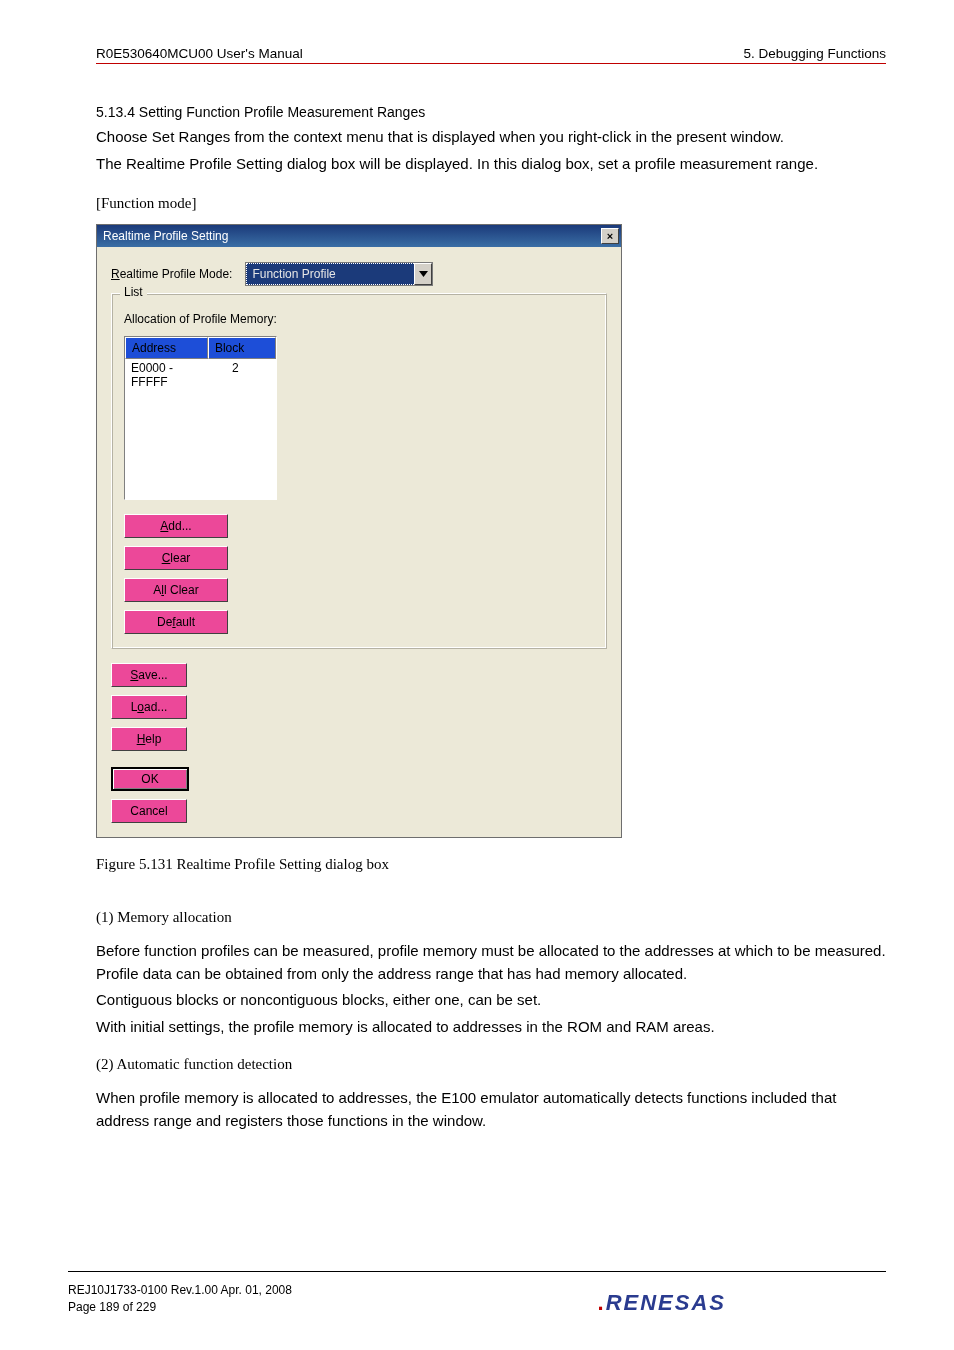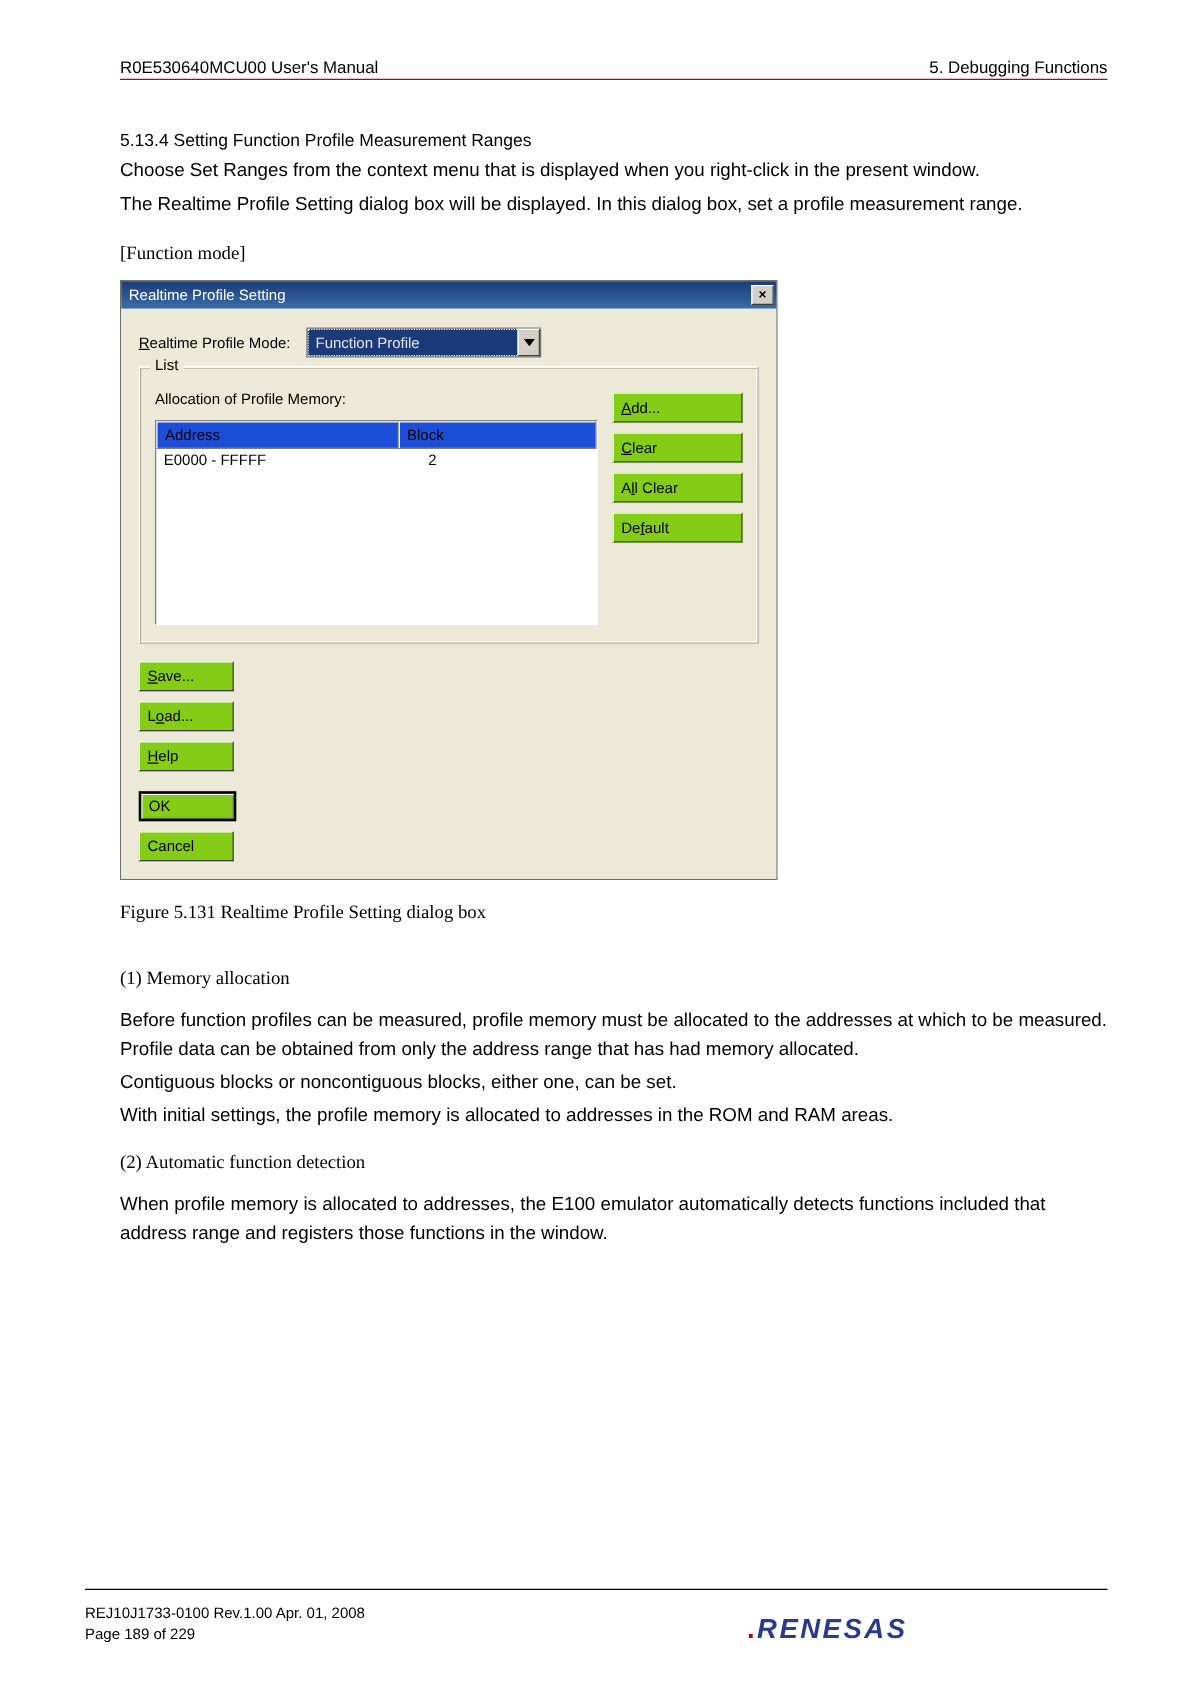--- a/index.html
+++ b/index.html
@@ -132,20 +132,21 @@
     left: 8px;
     background: #ece9d8;
     padding: 0 4px;
     font-size: 12px;
   }
   .list-area {
     display: flex;
     gap: 12px;
     align-items: flex-start;
     margin-top: 10px;
+    flex-direction: column;
   }
   .list-left {
     flex: 1;
   }
   .alloc-label {
     font-size: 12px;
     margin-bottom: 10px;
   }
   .table {
     width: 100%;
@@ -177,29 +178,29 @@
   .td.block { width: 45%; text-align: left; padding-left: 24px; }
   .btn-stack {
     display: flex;
     flex-direction: column;
     gap: 8px;
     width: 104px;
     padding-top: 2px;
   }
   .win-btn {
     height: 24px;
-    background: #84cc16;
+    background: #ec4899;
     border: 1px solid #fff;
     border-right-color: #404040;
     border-bottom-color: #404040;
     font-family: Tahoma, Arial, sans-serif;
     font-size: 12px;
     display: flex;
     align-items: center;
-    justify-content: flex-start;
+    justify-content: center;
     padding: 0 6px;
   }
   .bottom-btns {
     display: flex;
     gap: 8px;
     flex-direction: column;
   }
   .bottom-btns .win-btn { width: 76px; }
   .bottom-btns .spacer { flex: 1; }
   .win-btn.ok {

